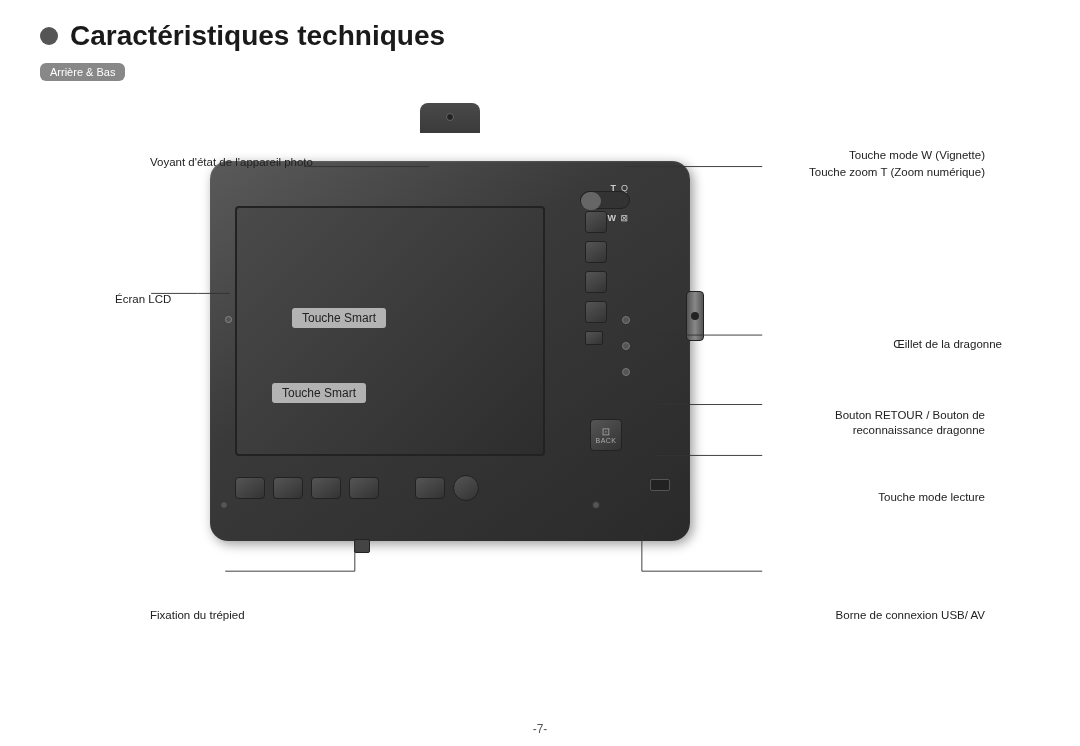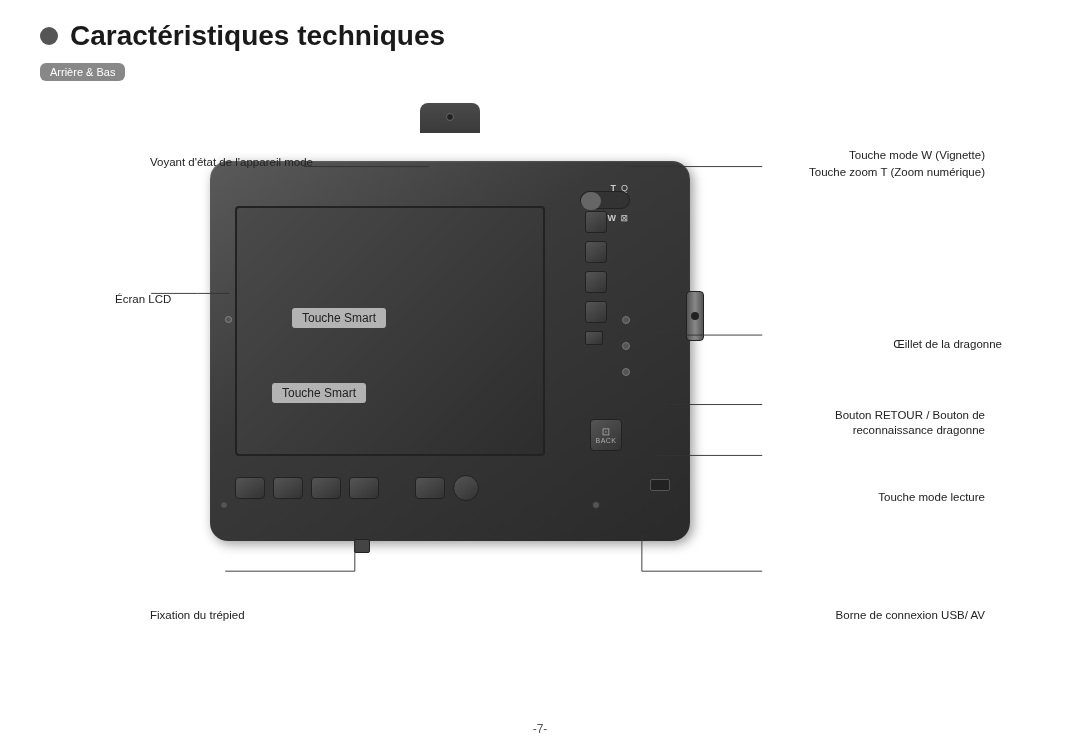--- a/index.html
+++ b/index.html
@@ -489,21 +489,21 @@
 
       <line x1="665" y1="375" x2="780" y2="375" stroke="#333" stroke-width="1"></line>
 
       <line x1="340" y1="460" x2="340" y2="500" stroke="#333" stroke-width="1"></line>
       <line x1="340" y1="500" x2="200" y2="500" stroke="#333" stroke-width="1"></line>
 
       <line x1="650" y1="460" x2="650" y2="500" stroke="#333" stroke-width="1"></line>
       <line x1="650" y1="500" x2="780" y2="500" stroke="#333" stroke-width="1"></line>
     </svg>
 
-    <div class="annotation" style="top: 55px; left: 110px;">Voyant d'état de l'appareil mode</div>
+    <div class="annotation" style="top: 55px; left: 110px;">Voyant d'état de l'appareil photo</div>
 
     <div class="annotation" style="top: 48px; right: 55px;">Touche mode W (Vignette)</div>
 
     <div class="annotation" style="top: 65px; right: 55px;">Touche zoom T (Zoom numérique)</div>
 
     <div class="annotation" style="top: 192px; left: 35px; padding-left: 40px;">Écran LCD</div>
 
     <div class="annotation" style="top: 237px; right: 38px;">Œillet de la dragonne</div>
 
     <div class="annotation" style="top: 308px; right: 55px; margin-left: 8px;">Bouton RETOUR / Bouton de</div>

